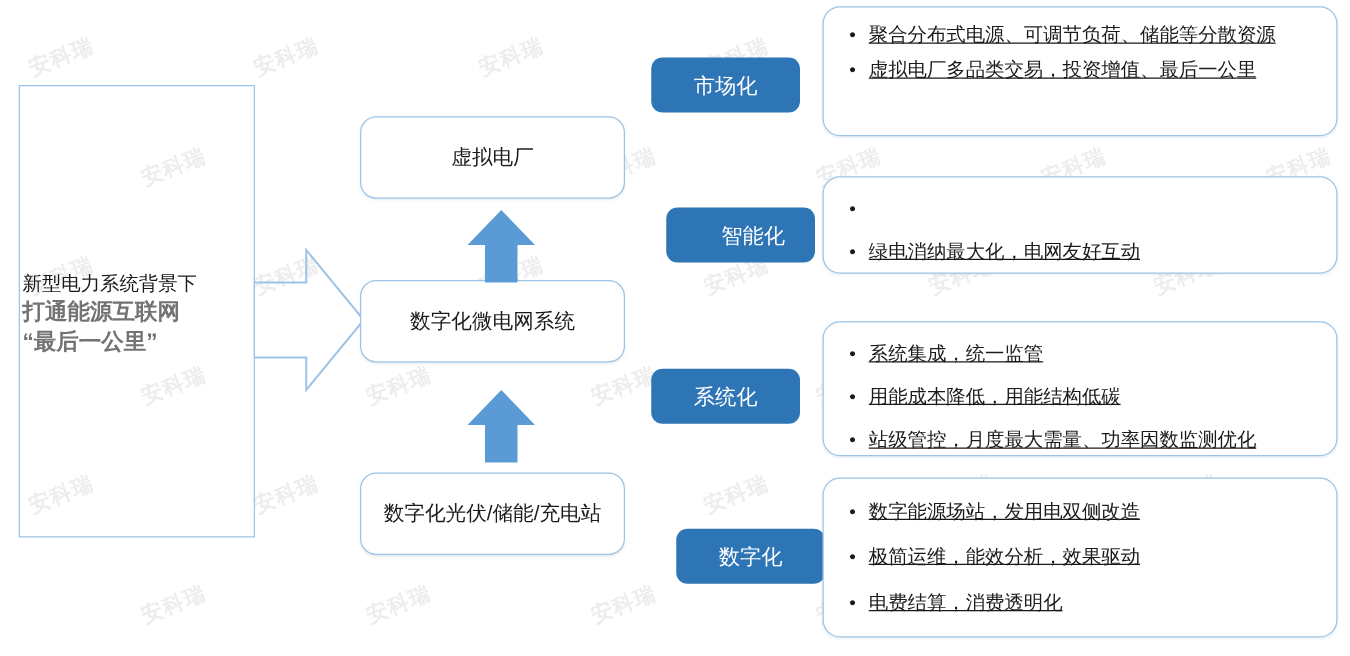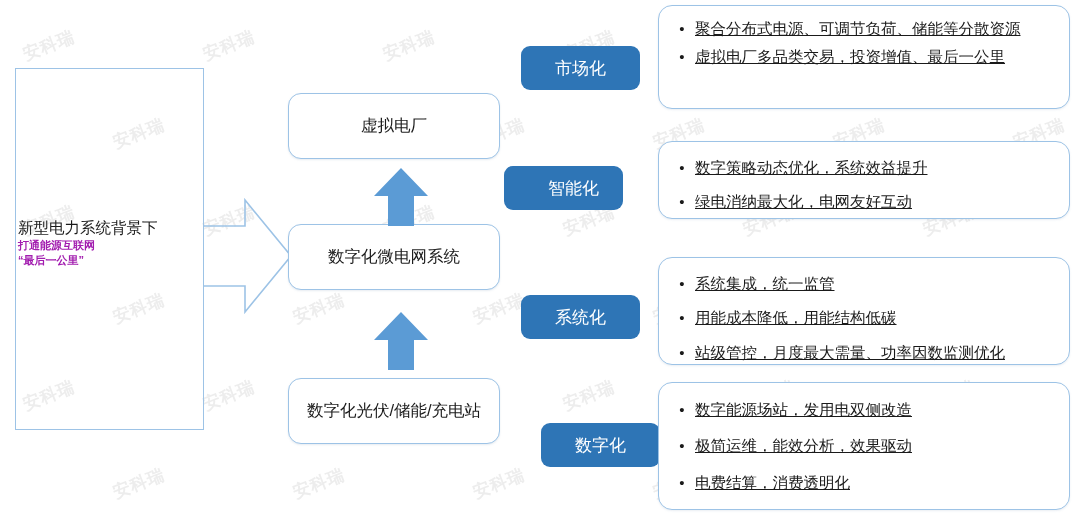--- a/index.html
+++ b/index.html
@@ -58,22 +58,22 @@
     width: 195px;
     z-index: 4;
     line-height: 1.32;
   }
   #left-text .l1 {
     font-size: 15.5px;
     color: #1a1a1a;
     white-space: nowrap;
   }
   #left-text .l2, #left-text .l3 {
-    font-size: 11px;
-    color: #a21caf;
+    font-size: 18px;
+    color: #737373;
     font-weight: 700;
     white-space: nowrap;
   }
 
   
   #big-arrow {
     position: absolute;
     left: 203px;
     top: 196px;
     width: 90px;
@@ -119,21 +119,21 @@
     background: #2e75b6;
     color: #ffffff;
     font-size: 17px;
     display: flex;
     align-items: center;
     justify-content: center;
     z-index: 3;
     box-sizing: border-box;
   }
   #tag0 { left: 521px; top: 46px;  }
-  #tag1 { left: 504px; top: 166px; padding-left: 20px; }
+  #tag1 { left: 533px; top: 166px; padding-left: 20px; }
   #tag2 { left: 521px; top: 295px; }
   #tag3 { left: 521px; top: 423px; margin-left: 20px; }
 
   
   .content-box {
     position: absolute;
     left: 658px;
     width: 412px;
     border: 1.4px solid #9dc3e6;
     border-radius: 14px;
@@ -267,21 +267,20 @@
         <span class="bullet-text">聚合分布式电源、可调节负荷、储能等分散资源</span>
       </div>
       <div class="bullet-row">
         <span class="bullet-dot">•</span>
         <span class="bullet-text">虚拟电厂多品类交易，投资增值、最后一公里</span>
       </div>
     </div>
   <div class="content-box" id="rbox1">
       <div class="bullet-row">
         <span class="bullet-dot">•</span>
-        <span class="bullet-text">数字策略动态优化，系统效益提升</span>
       </div>
       <div class="bullet-row">
         <span class="bullet-dot">•</span>
         <span class="bullet-text">绿电消纳最大化，电网友好互动</span>
       </div>
     </div>
   <div class="content-box" id="rbox2">
       <div class="bullet-row">
         <span class="bullet-dot">•</span>
         <span class="bullet-text">系统集成，统一监管</span>

